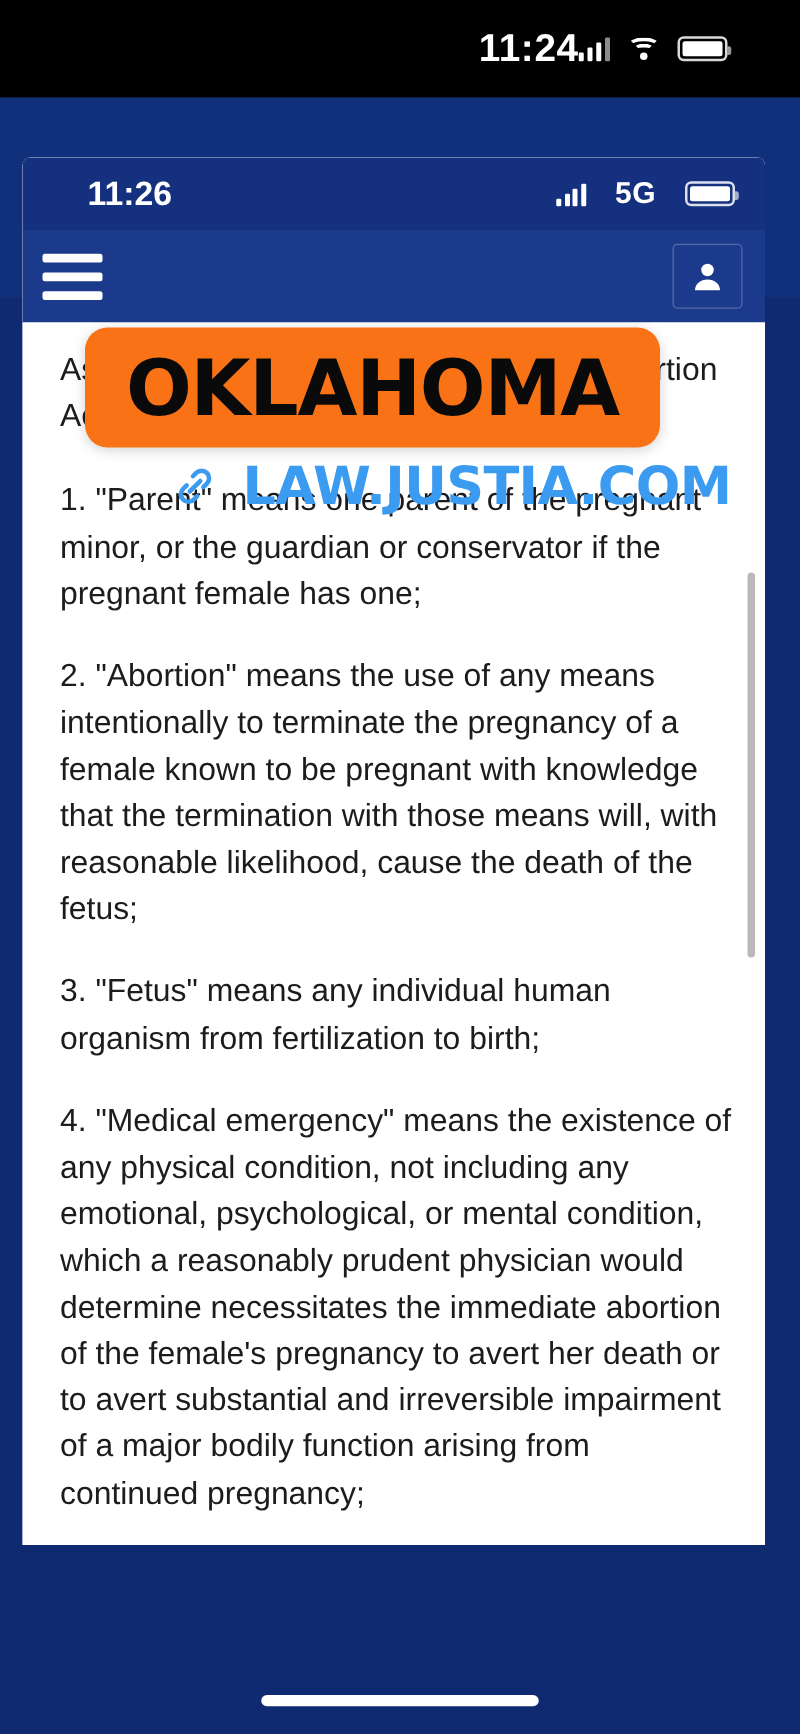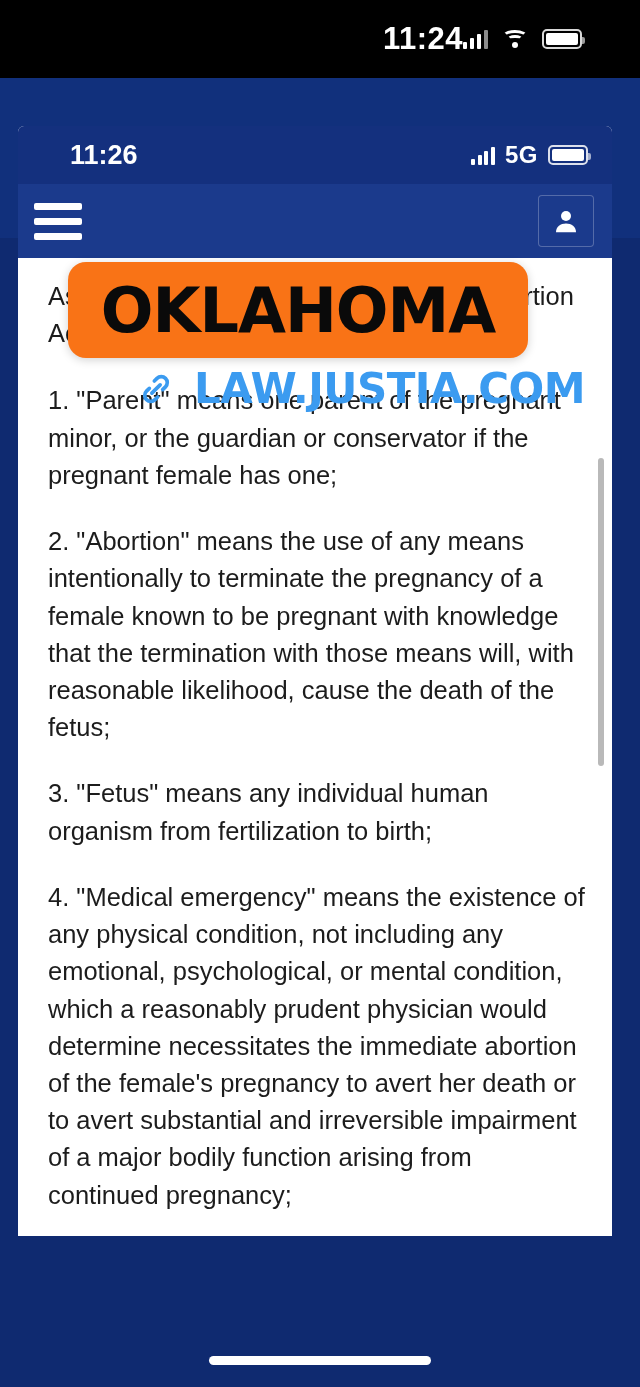--- a/index.html
+++ b/index.html
@@ -111,21 +111,21 @@
     position: absolute; left: 0; top: 0;
     width: 594px; height: 58px;
     background: #14307e;
     color: #fff;
     display: flex;
     align-items: center;
     justify-content: space-between;
     padding: 0 24px 0 52px;
   }
   .inner-clock { font-size: 27px; font-weight: 600; }
-  .inner-right { display: flex; align-items: center; gap: 10px; }
+  .inner-right { display: flex; align-items: center; gap: 23px; }
   .bars { display: flex; align-items: flex-end; gap: 2.5px; height: 19px; }
   .bars i { display: block; width: 4px; background: #fff; border-radius: 1px; }
   .bars i:nth-child(1){height:6px} .bars i:nth-child(2){height:10px}
   .bars i:nth-child(3){height:14px} .bars i:nth-child(4){height:18px}
   .netlabel { font-size: 24px; font-weight: 600; letter-spacing: .5px; }
 
   
   .app-header {
     position: absolute; left: 0; top: 58px;
     width: 594px; height: 74px;

